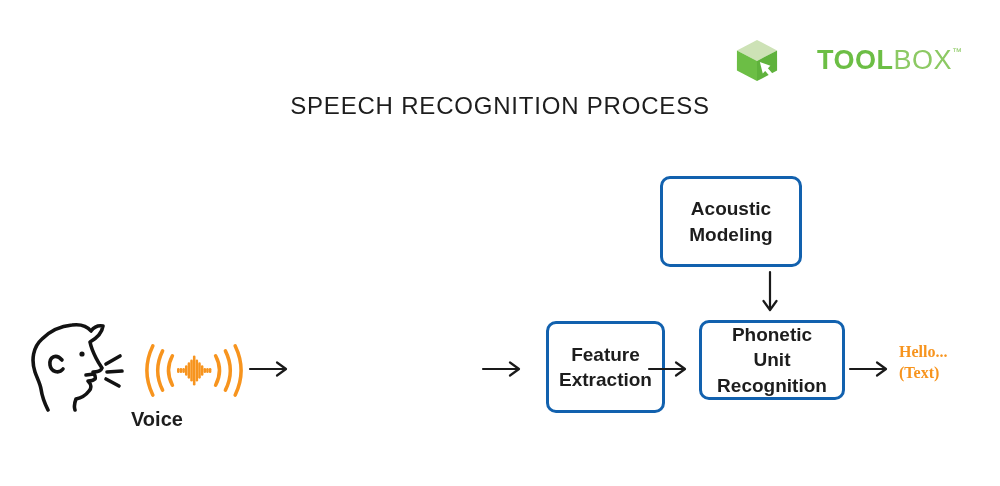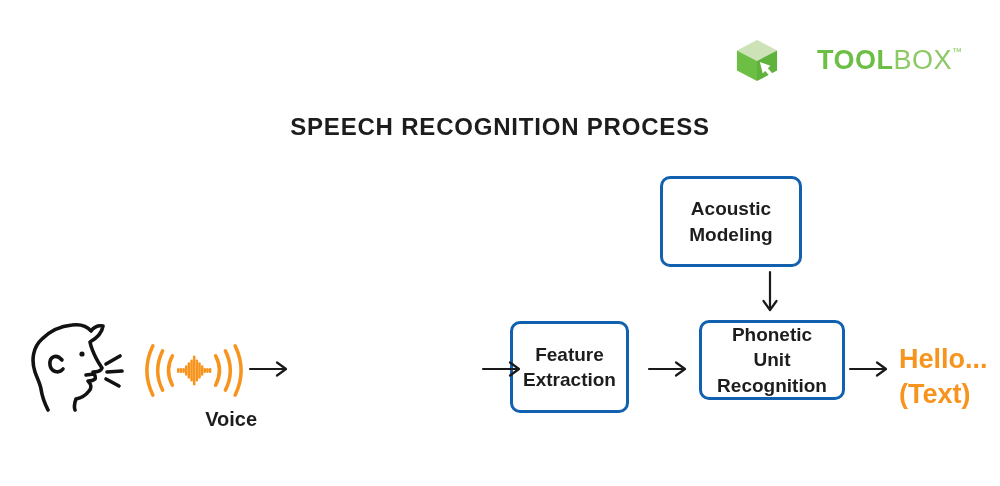--- a/index.html
+++ b/index.html
@@ -33,52 +33,51 @@
     font-size:27px;line-height:1;color:var(--green);
     letter-spacing:0.5px;white-space:nowrap;margin-left:28px;
   }
   .logo-text .bold{font-weight:800;}
   .logo-text .light{font-weight:400;color:var(--green-light);}
   .logo-text sup{font-size:10px;color:var(--green-light);vertical-align:14px;letter-spacing:0;}
   
   .title{
     position:absolute;top:92px;left:0;width:100%;
     text-align:center;
-    font-size:24px;font-weight:700;letter-spacing:0.8px;
+    font-size:24px;font-weight:400;letter-spacing:0.8px;
     color:var(--ink);
-    margin-top:21px;
   }
   
   .node-box{
     position:absolute;
     border:3px solid var(--blue);
     border-radius:10px;
     background:#fff;
     display:flex;align-items:center;justify-content:center;
     text-align:center;
     color:var(--ink);
     font-size:19px;font-weight:600;line-height:1.32;
     white-space:pre-line;
     box-sizing:border-box;
   }
   .box-acoustic {left:660px;top:176px;width:142px;height:91px;}
   .box-speech   {left:294px;top:327px;width:186px;height:82px;}
-  .box-feature  {left:510px;top:321px;width:119px;height:92px;}
+  .box-feature  {left:546px;top:321px;width:119px;height:92px;}
   .box-phonetic {left:699px;top:320px;width:146px;height:80px;}
   
   .head-icon{position:absolute;left:16px;top:314px;color:#121212;}
   .wave-icon{position:absolute;left:141px;top:342px;color:var(--orange);}
   .voice-label{
     position:absolute;left:131px;top:408px;width:126px;
-    text-align:right;font-size:20px;font-weight:700;color:var(--ink);
+    text-align:left;font-size:20px;font-weight:700;color:var(--ink);
   }
   .hello-text{
     position:absolute;left:899px;top:342px;
-    font-size:27px;font-weight:700;color:var(--orange);
-    line-height:1.3;white-space:pre-line;
+    font-size:16px;font-weight:700;color:var(--orange);
+    line-height:1.3;white-space:pre-line;font-family:Liberation Serif, serif;
   }
   
   .arrow{position:absolute;color:#1a1a1a;}
   .arrow-1{left:248px;top:360px;}
   .arrow-2{left:481px;top:360px;}
   .arrow-3{left:647px;top:360px;}
   .arrow-4{left:848px;top:360px;}
   .arrow-down{left:761px;top:270px;}
 </style>
 </head>

